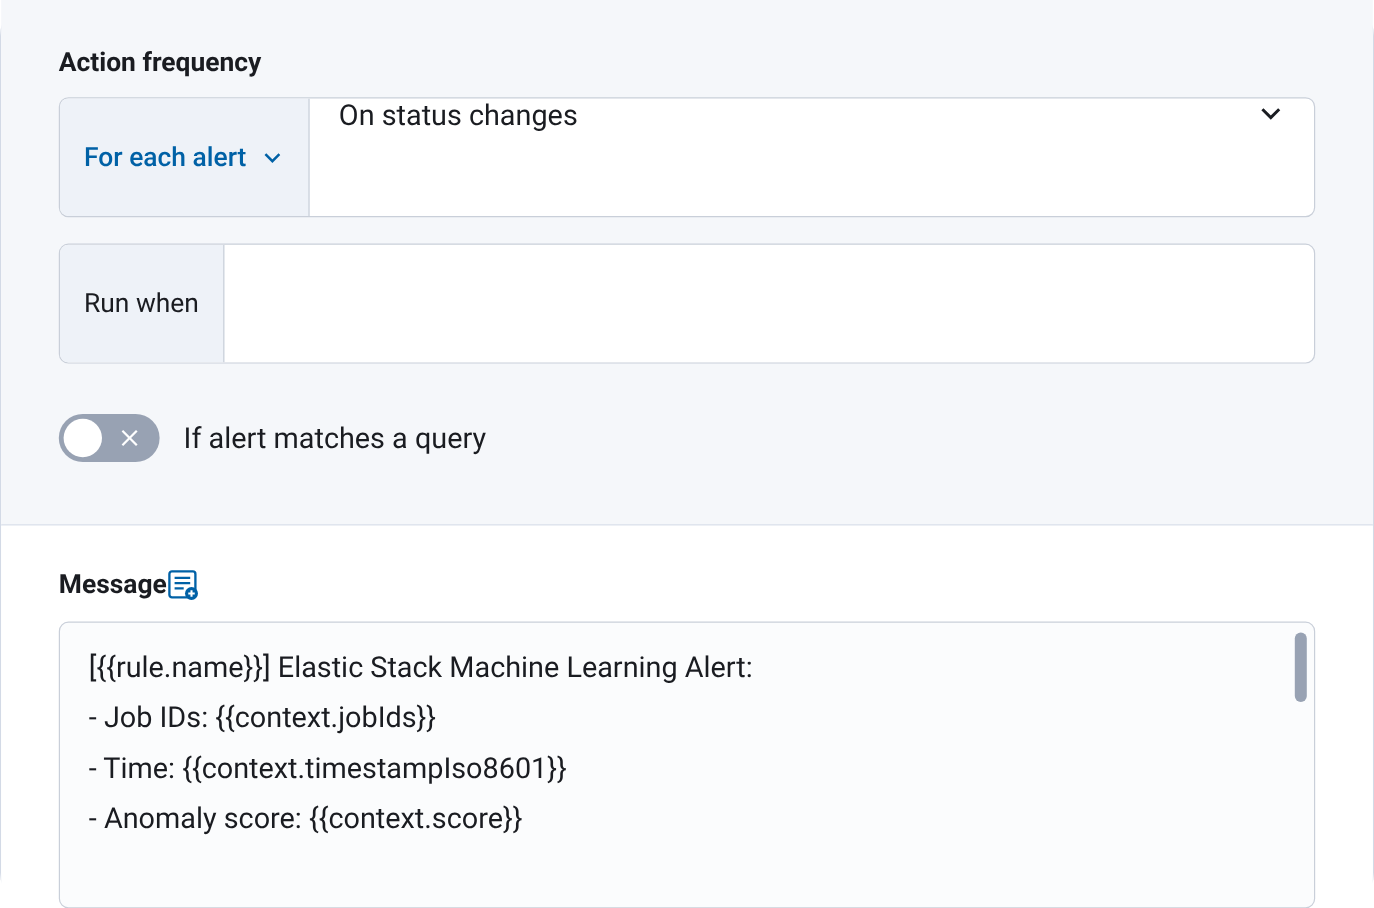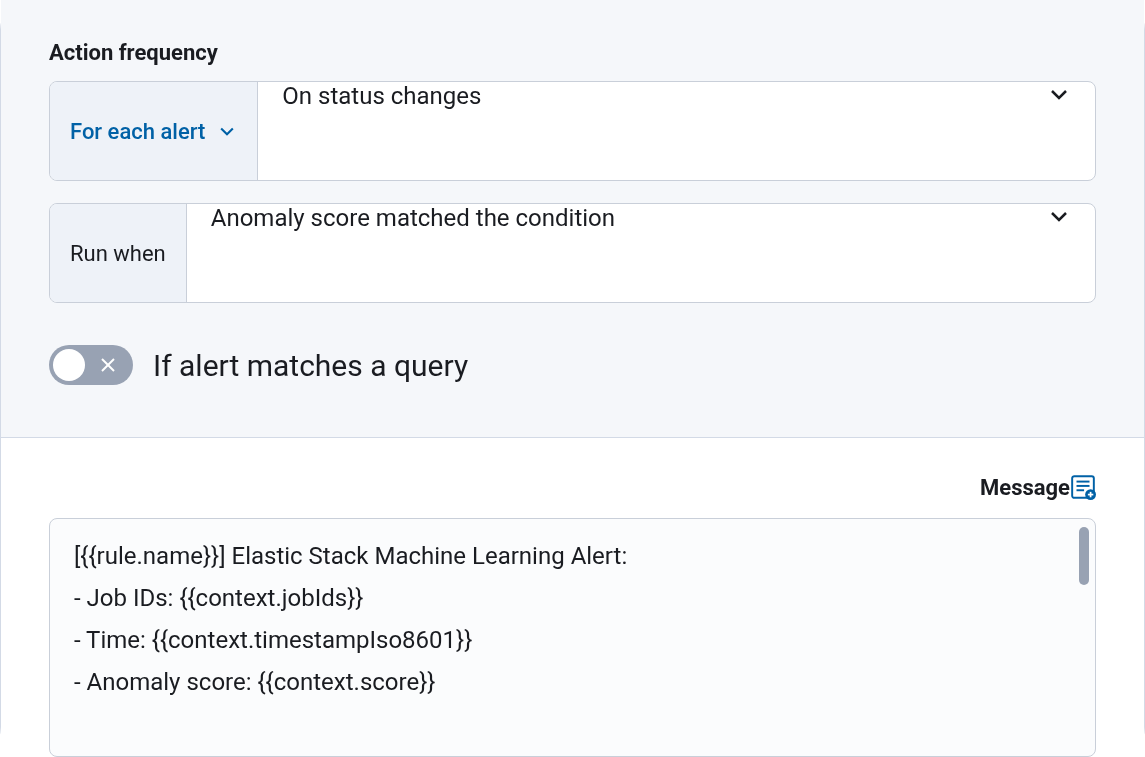--- a/index.html
+++ b/index.html
@@ -119,33 +119,33 @@
       right: 16px;
       top: 50%;
       transform: translateY(-50%);
       width: 18px;
       height: 18px;
       stroke: #fff;
       stroke-width: 2.5;
       fill: none;
     }
     .toggle-label {
-      font-size: 30px;
+      font-size: 24px;
       color: #1a1c21;
     }
     .bottom-section {
       padding: 36px 48px 0 48px;
       background: #fff;
       flex: 1;
       display: flex;
       flex-direction: column;
     }
     .message-header {
       display: flex;
-      justify-content: flex-end;
+      justify-content: flex-start;
       align-items: center;
       margin-bottom: 18px;
     }
     .message-heading {
       font-size: 22px;
       font-weight: 700;
       color: #1a1c21;
     }
     .template-icon {
       width: 26px;
@@ -196,26 +196,20 @@
         <span>On status changes</span>
         <svg class="chevron-down" viewBox="0 0 24 24">
           <polyline points="5 9 12 16 19 9"></polyline>
         </svg>
       </div>
     </div>
 
     <div class="combo-row second">
       <div class="combo-left">
         <span class="combo-left-dark">Run when</span>
-      </div>
-      <div class="combo-right">
-        <span>Anomaly score matched the condition</span>
-        <svg class="chevron-down" viewBox="0 0 24 24">
-          <polyline points="5 9 12 16 19 9"></polyline>
-        </svg>
       </div>
     </div>
 
     <div class="toggle-row">
       <div class="toggle">
         <div class="toggle-knob"></div>
         <svg class="toggle-x" viewBox="0 0 24 24">
           <line x1="4" y1="4" x2="20" y2="20"></line>
           <line x1="20" y1="4" x2="4" y2="20"></line>
         </svg>

